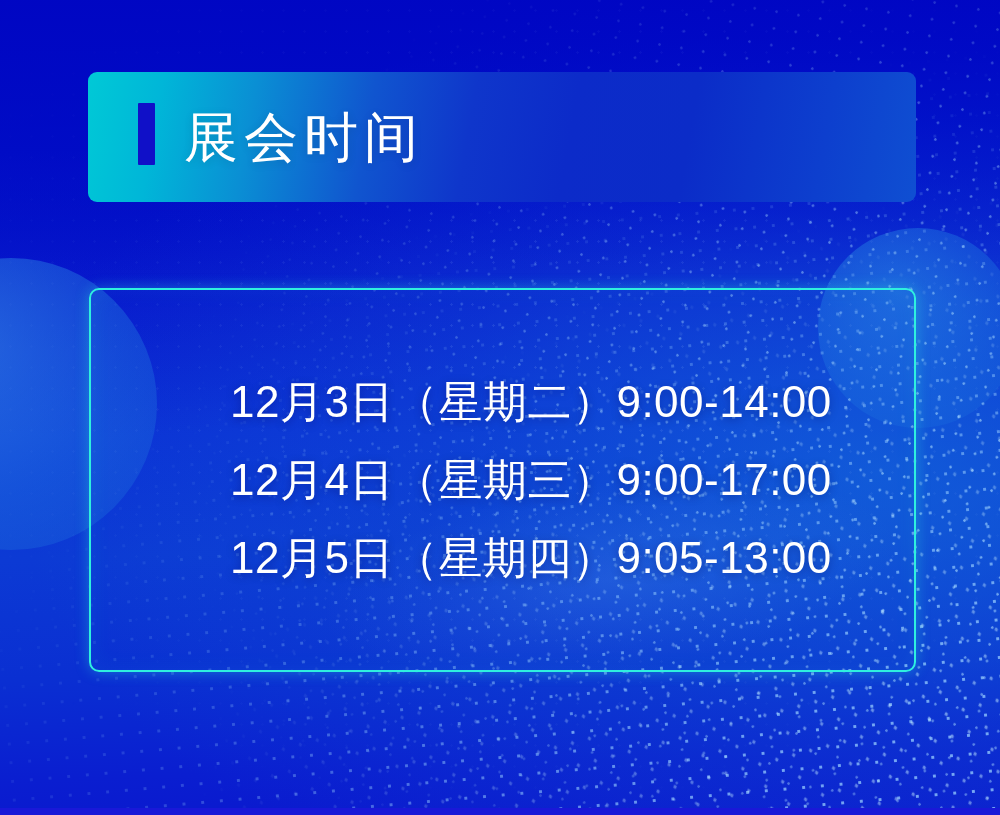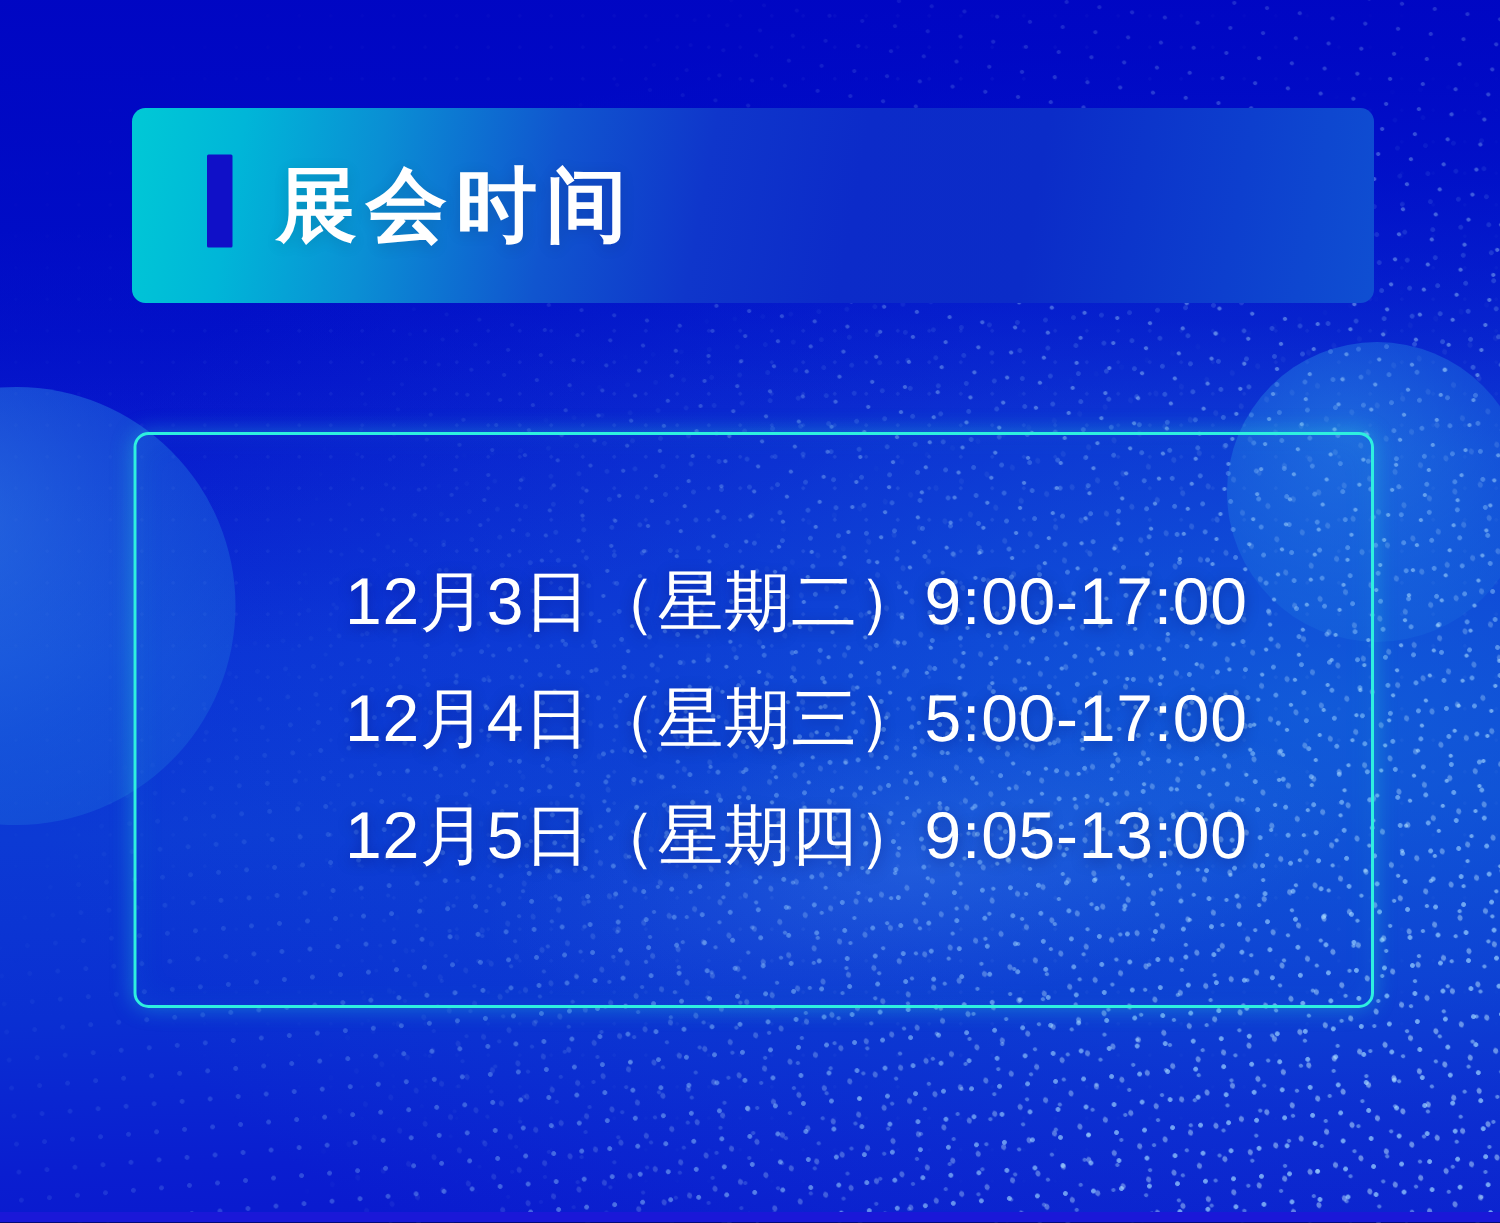--- a/index.html
+++ b/index.html
@@ -160,21 +160,21 @@
   }
   .header-title {
     position: absolute;
     left: 96px;
     top: 0;
     height: 130px;
     display: flex;
     align-items: center;
     color: #ffffff;
     font-size: 54px;
-    font-weight: bold;
+    font-weight: normal;
     letter-spacing: 6px;
     line-height: 1;
     text-shadow: 0 2px 10px rgba(0,0,0,0.12);
   }
 
   
   .info-card {
     position: absolute;
     left: 89px;
     top: 288px;
@@ -220,20 +220,20 @@
   </div>
   <div class="dot-faint"></div>
   <div class="swoosh"></div>
 
   <div class="header-bar">
     <div class="header-accent"></div>
     <div class="header-title">展会时间</div>
   </div>
 
   <div class="info-card">
-    <div class="date-line">12月3日（星期二）9:00-17:00</div>
-    <div class="date-line">12月4日（星期三）5:00-17:00</div>
+    <div class="date-line">12月3日（星期二）9:00-14:00</div>
+    <div class="date-line">12月4日（星期三）9:00-17:00</div>
     <div class="date-line">12月5日（星期四）9:05-13:00</div>
   </div>
 
   <div class="bottom-strip"></div>
 
 </div>
 
 </body></html>

